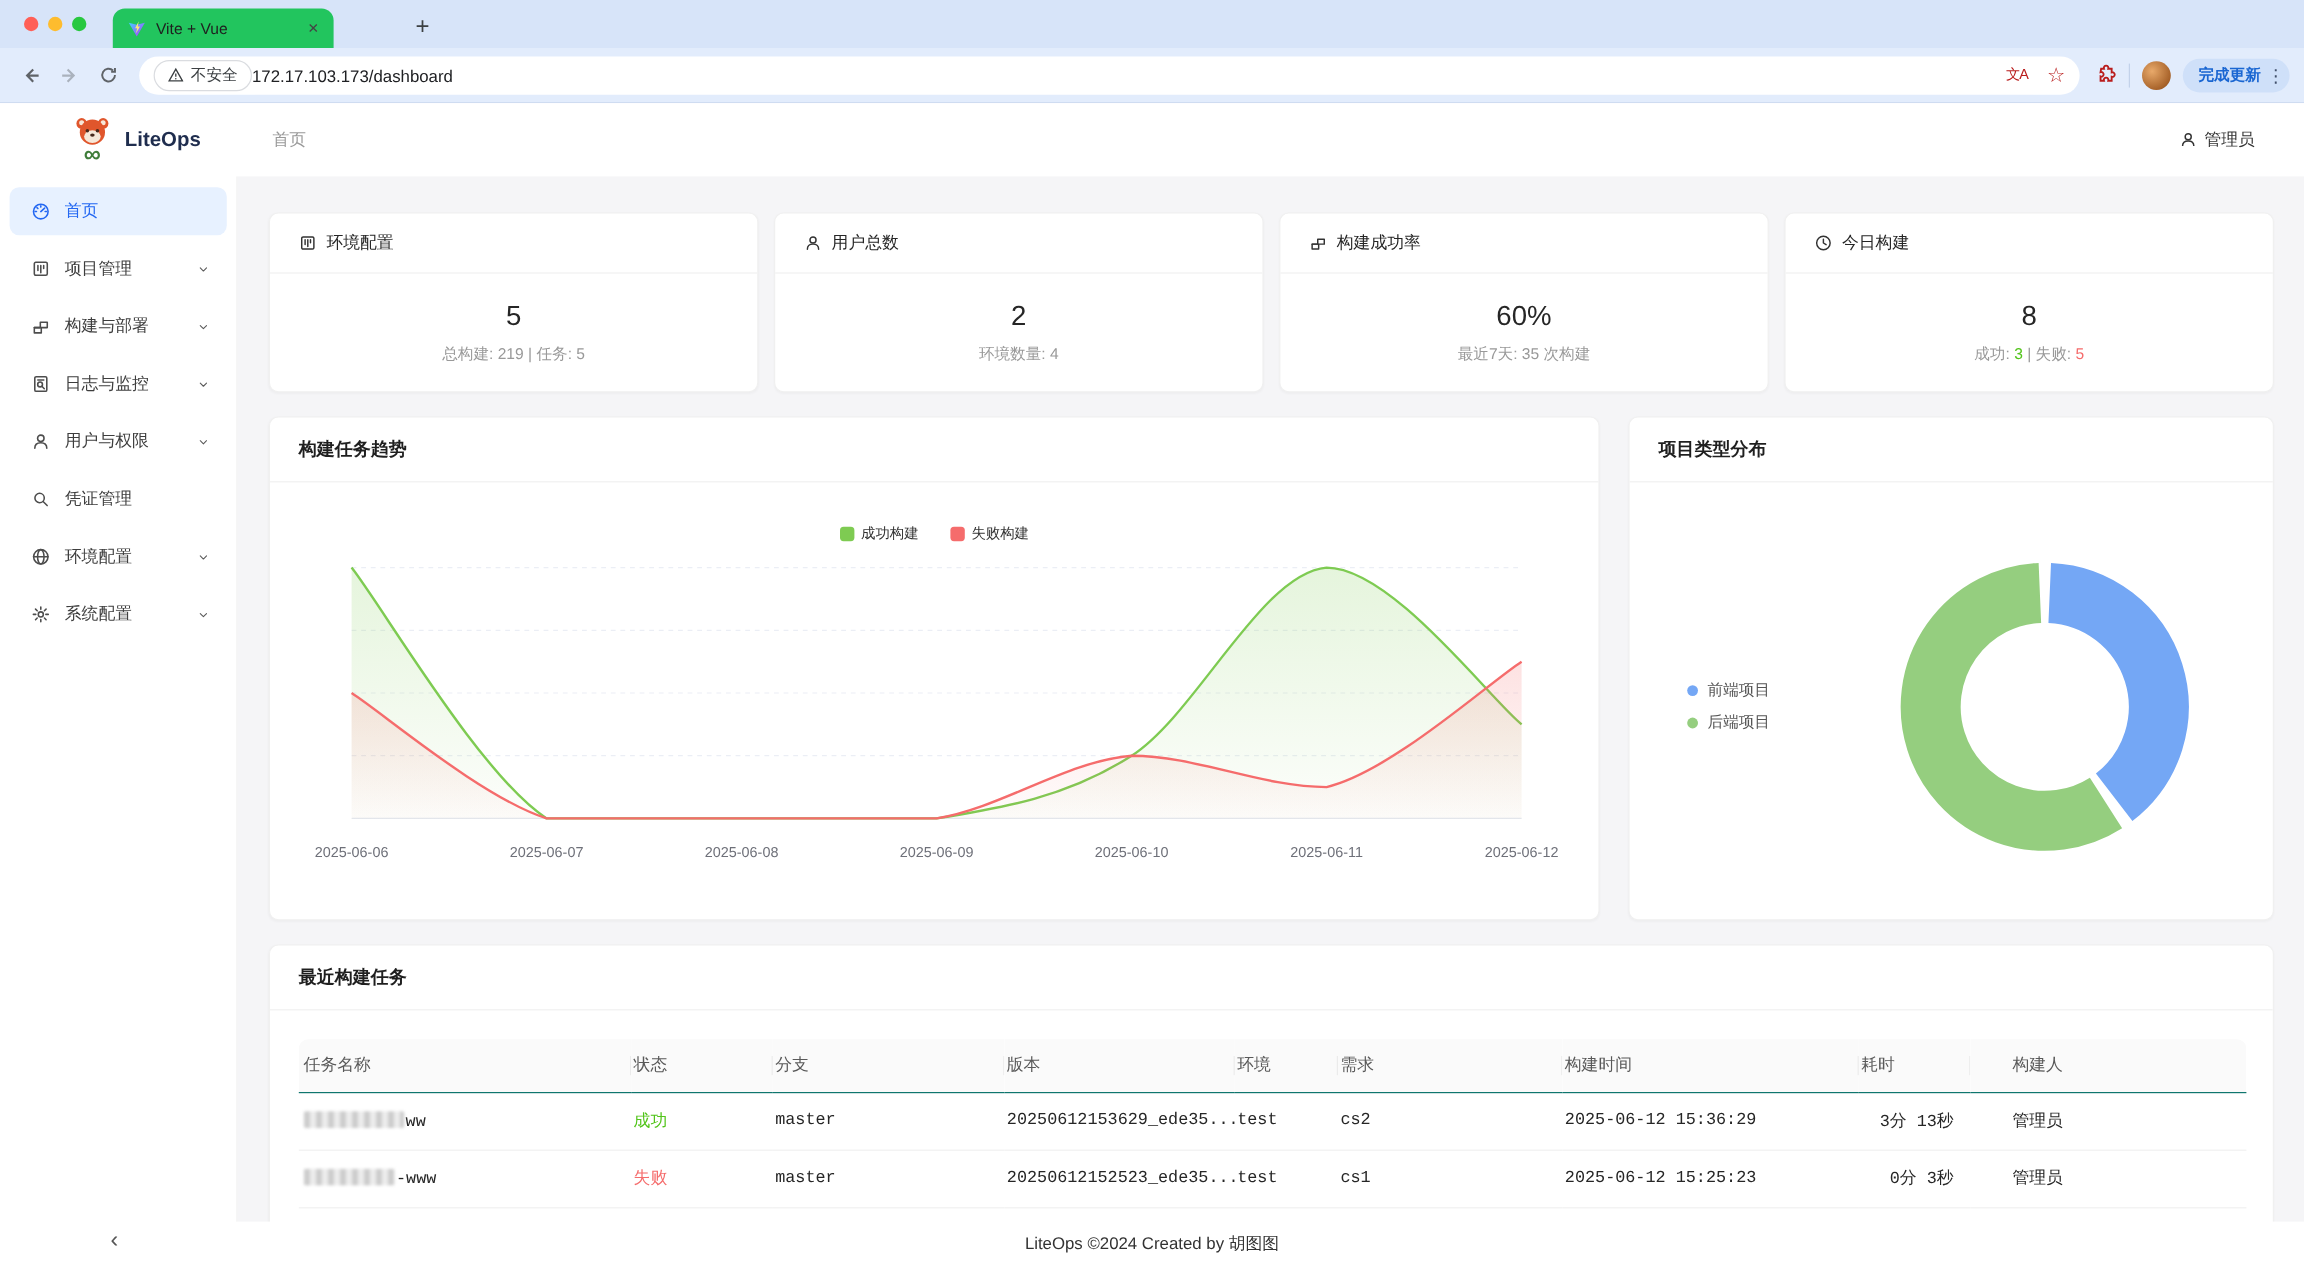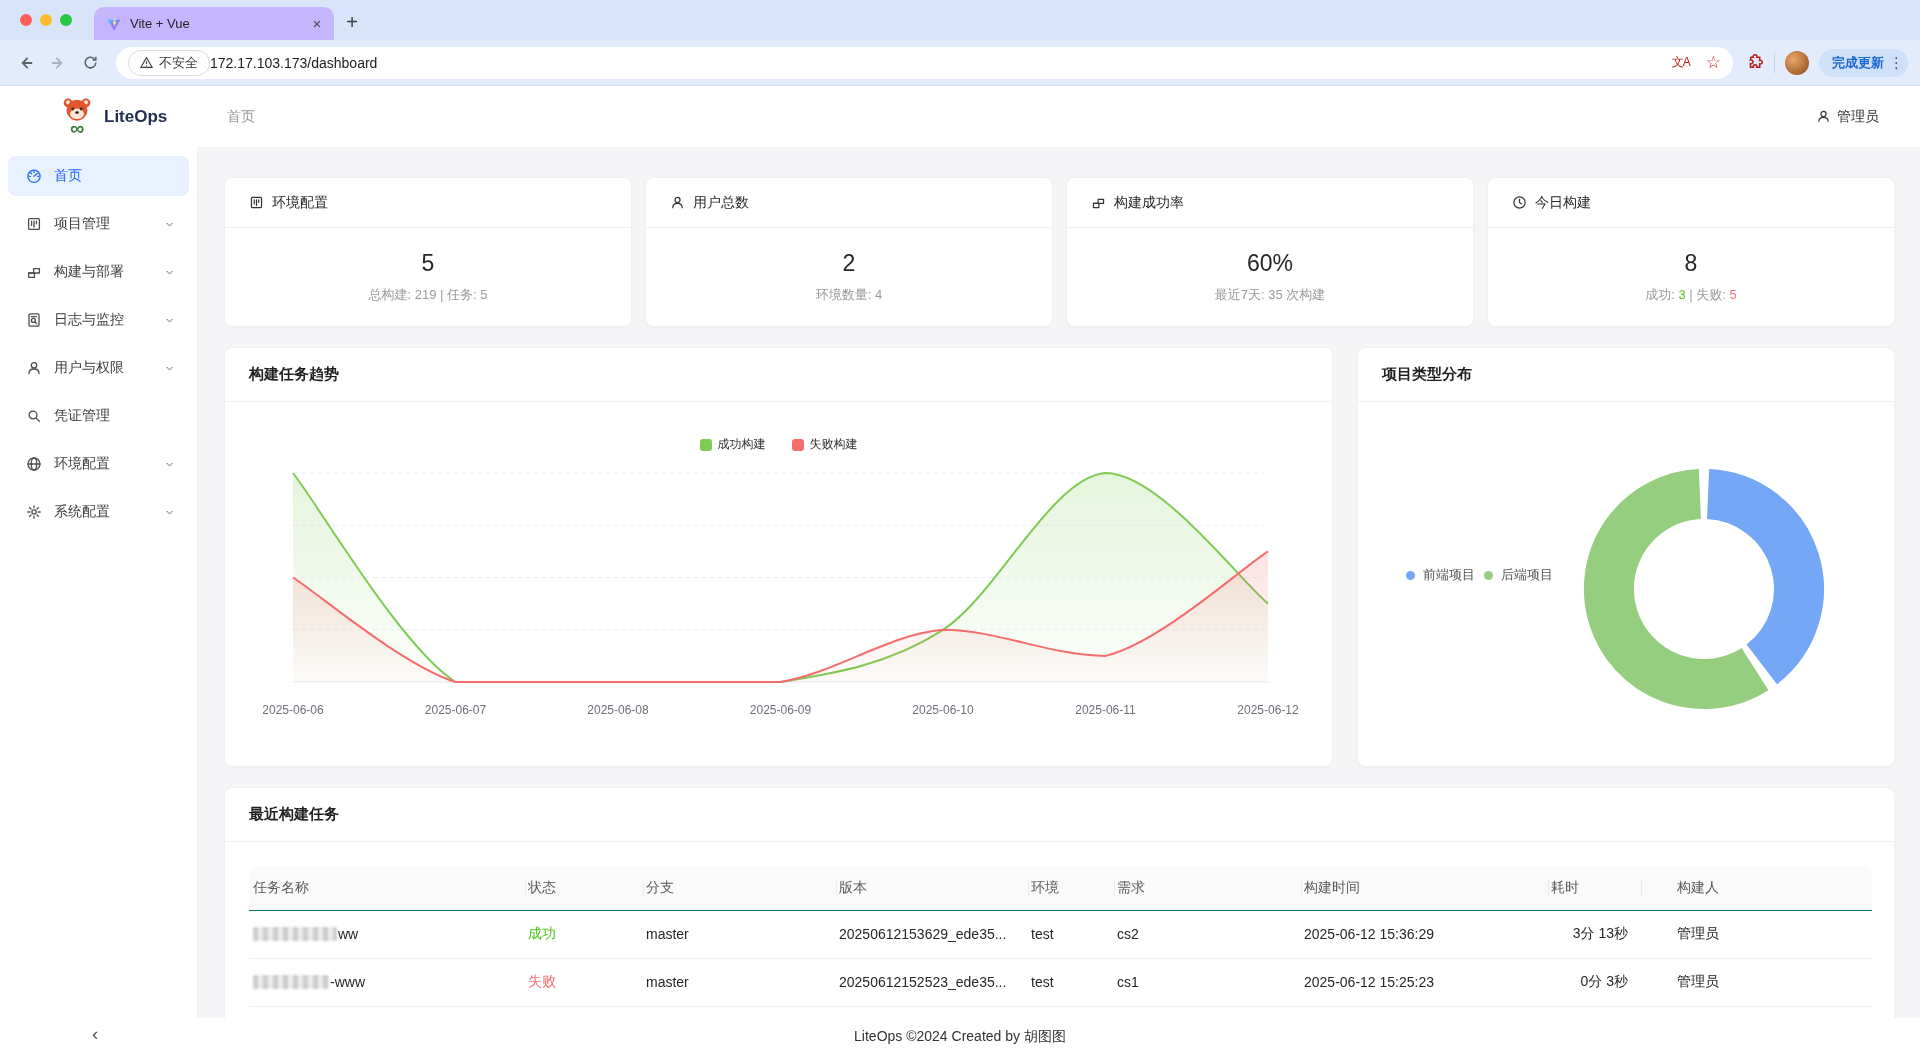--- a/index.html
+++ b/index.html
@@ -4,21 +4,21 @@
 <style>
   * { margin:0; padding:0; box-sizing:border-box; }
   html,body { width:1920px; height:1055px; overflow:hidden; background:#fff;
     font-family:"Liberation Sans","DejaVu Sans",sans-serif; }
 
   
   .tabstrip { position:relative; height:40px; background:#d7e4f9; }
   .traffic { position:absolute; left:20px; top:14px; display:flex; gap:8px; }
   .traffic i { width:12px; height:12px; border-radius:50%; display:block; }
   .tl-red{background:#ff5f57}.tl-yellow{background:#febc2e}.tl-green{background:#28c840}
-  .tab { position:absolute; left:94px; top:7px; width:240px; height:33px; background:#c4b5fd;
+  .tab { position:absolute; left:94px; top:7px; width:184px; height:33px; background:#22c55e;
     border-radius:10px 10px 0 0; display:flex; align-items:center; padding:0 8px 0 12px; }
   .tab .favicon { width:16px; height:16px; margin-right:8px; flex:none; }
   .tab-title { font-size:13px; color:#1f1f1f; flex:1; white-space:nowrap; overflow:hidden; }
   .tab-close { font-size:15px; color:#444; width:18px; height:18px; line-height:17px; text-align:center; border-radius:50%; }
   .newtab { position:absolute; left:338px; top:9px; width:28px; height:28px; font-size:20px; color:#3c4043;
     text-align:center; line-height:26px; border-radius:50%; }
   .toolbar { height:46px; background:#e2ecfc; display:flex; align-items:center; padding:0 12px;
     border-bottom:1px solid #cfdcf1; }
   .nav-btn { width:28px; height:28px; display:flex; align-items:center; justify-content:center; margin-right:4px; color:#5f6368; }
   .nav-btn.disabled { color:#aab2bd; }
@@ -72,38 +72,38 @@
   .charts-row { display:flex; justify-content:space-between; margin-top:20px; }
   .panel { background:#fff; border:1px solid #f0f0f0; border-radius:8px; box-shadow:0 1px 2px rgba(0,0,0,.03); }
   .panel-head { height:54px; display:flex; align-items:center; padding:0 24px; border-bottom:1px solid #f0f0f0;
     font-size:15px; font-weight:600; color:#1f1f1f; }
   .trend-panel { width:1109px; height:420px; }
   .pie-panel { width:538px; height:420px; }
   .chart-area { position:relative; height:365px; }
   .trend-legend { position:absolute; top:34px; left:0; right:0; display:flex; justify-content:center; gap:26px; }
   .trend-legend .lg-item { display:flex; align-items:center; gap:6px; font-size:12px; color:#333; cursor:pointer;justify-content:flex-end; }
   .trend-legend .lg-swatch { width:12px; height:12px; border-radius:3px; }
-  .pie-legend { position:absolute; left:48px; top:164px; display:flex; flex-direction:row; gap:9px; }
+  .pie-legend { position:absolute; left:48px; top:164px; display:flex; flex-direction:column; gap:9px; }
   .pie-legend .lg-item { display:flex; align-items:center; gap:8px; font-size:13px; color:#555; cursor:pointer; }
   .pie-legend .lg-dot { width:9px; height:9px; border-radius:50%; }
   svg.chart-svg { position:absolute; left:0; top:0; }
   svg text { font-family:"Liberation Sans","DejaVu Sans",sans-serif; }
 
   
   .table-panel { margin-top:20px; height:300px; overflow:hidden; }
   .table-wrap { padding:24px 24px 0 24px; }
   table.build-table { width:100%; border-collapse:collapse; table-layout:fixed; font-size:14px; color:#262626; }
   .build-table th { position:relative; background:#fafafa; font-weight:500; color:#595959; text-align:left;
     height:44px; padding:0 0 0 2px; border-bottom:1px solid #0f766e; }
   .build-table th:first-child { border-radius:8px 0 0 0; padding-left:4px; }
   .build-table th:last-child { border-radius:0 8px 0 0; }
   .build-table th:not(:last-child)::after { content:""; position:absolute; right:0; top:14px; width:1px; height:16px;
     background:rgba(0,0,0,.06); }
   .build-table td { height:48px; padding:0 0 0 2px; border-bottom:1px solid #f0f0f0; white-space:nowrap;
-    overflow:hidden; }
+    overflow:hidden;font-family:Liberation Mono, monospace; }
   .build-table td:first-child { padding-left:4px; }
   .col-dur { text-align:right; padding-right:14px !important; }
   th.col-dur { padding-right:14px; }
   .col-builder { padding-left:35px !important; }
   .redact { display:inline-block; height:14px; vertical-align:-2px; border-radius:2px; margin-right:1px;
     background:repeating-linear-gradient(90deg,#cdcdcd 0 5px,#ececec 5px 10px),
                repeating-linear-gradient(0deg,rgba(255,255,255,.4) 0 4px,rgba(0,0,0,.05) 4px 7px);
     filter:blur(1.2px); }
 
   

